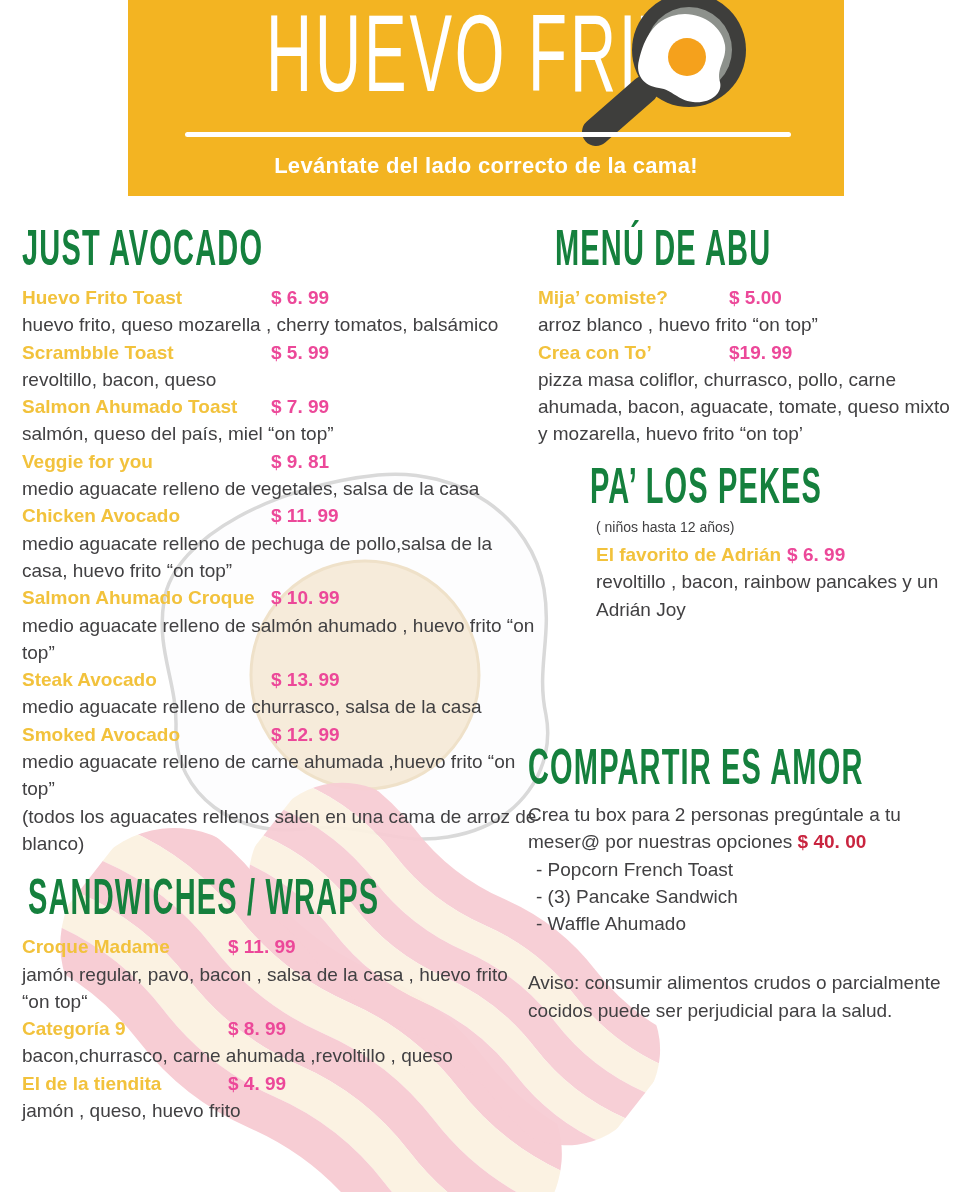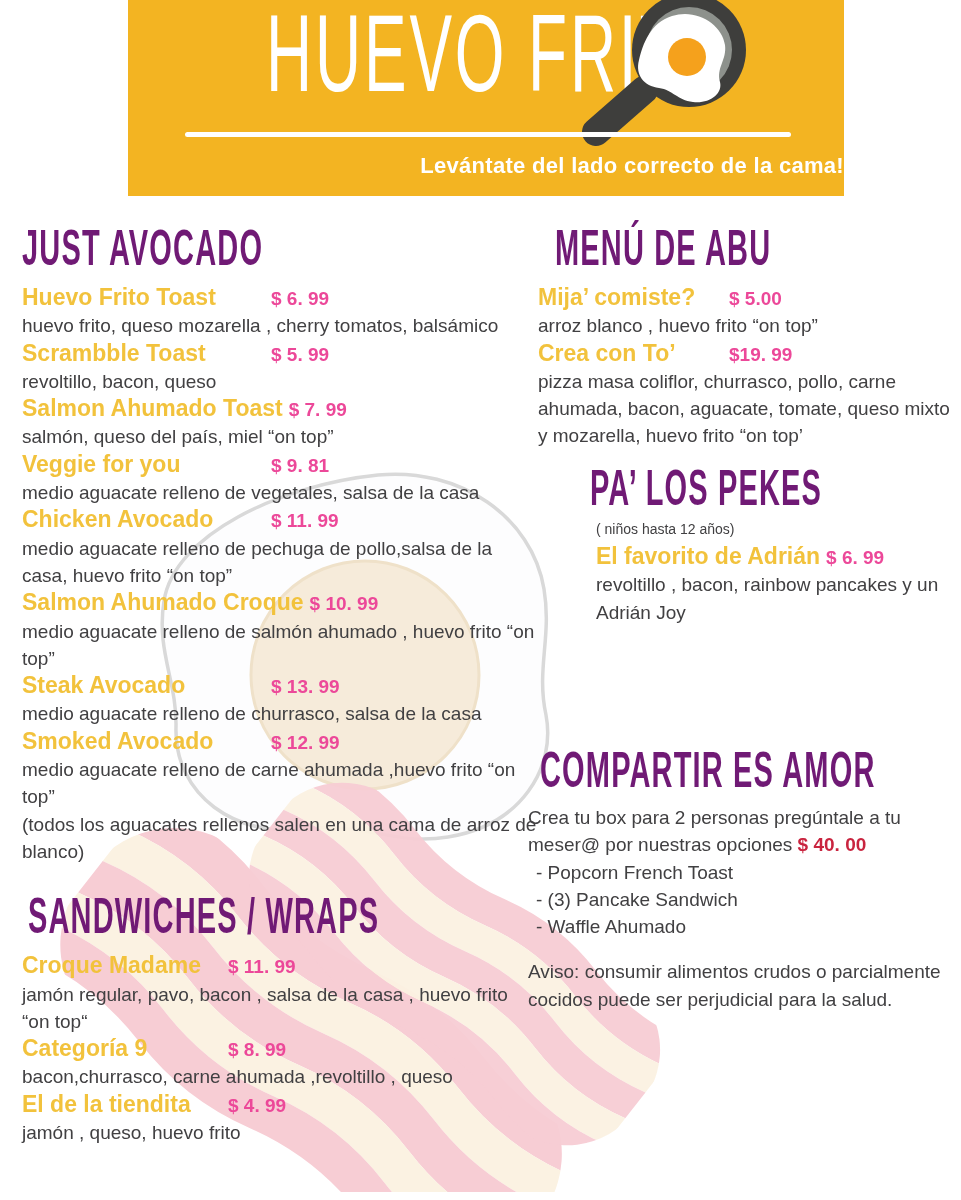--- a/index.html
+++ b/index.html
@@ -5,59 +5,59 @@
   html,body{margin:0;padding:0;background:#ffffff;}
   .page{position:relative;width:961px;height:1200px;background:#ffffff;overflow:hidden;
         font-family:"Liberation Sans",sans-serif;color:#414042;}
 
   
   .banner{position:absolute;left:128px;top:0;width:716px;height:196px;background:#F3B422;z-index:1;}
   .title{position:absolute;left:138px;top:-8px;font-size:110px;line-height:122px;color:#ffffff;
          letter-spacing:5px;white-space:nowrap;transform:scaleX(0.58);transform-origin:left top;}
   .pan{position:absolute;left:446px;top:-10px;}
   .divider{position:absolute;left:57px;top:132px;width:606px;height:5px;background:#ffffff;border-radius:3px;}
-  .tagline{position:absolute;left:0;top:153px;width:100%;text-align:right;font-size:22px;
+  .tagline{position:absolute;left:0;top:153px;width:100%;text-align:center;font-size:22px;
            font-weight:bold;color:#ffffff;letter-spacing:0.3px;}
 
   
   .egg-bg{position:absolute;left:140px;top:465px;z-index:0;}
   .bacon-bg{position:absolute;left:56px;top:752px;z-index:0;}
 
   
   .col{position:absolute;top:222px;z-index:2;}
   .col-left{left:22px;width:518px;}
   .col-right{left:528px;width:424px;}
 
-  .heading{margin:0 0 12px 0;height:50px;color:#701a75;}
+  .heading{margin:0 0 12px 0;height:50px;color:#15803d;}
   .squeeze{display:inline-block;font-size:50px;line-height:52px;letter-spacing:2px;white-space:nowrap;
            transform:scaleX(0.58);transform-origin:left center;}
 
   .line{display:flex;gap:6px;align-items:baseline;}
-  .name{color:#F2C23C;font-weight:bold;font-size:23px;line-height:27.3px;}
+  .name{color:#F2C23C;font-weight:bold;font-size:19px;line-height:27.3px;}
   .price{color:#ec4899;font-weight:bold;font-size:19px;line-height:27.3px;}
   .desc{margin:0;font-size:19px;line-height:27.3px;color:#414042;}
   .inline-price{color:#C9243F;font-weight:bold;}
 
   .col-left .name{min-width:243px;}
   .col-left .sandwich .name{min-width:200px;}
   .col-right .name{min-width:185px;}
 
   .col-right > .heading{margin-left:27px;}
   .col-right .item{margin-left:10px;}
-  .heading-sandwiches{margin-top:25px;margin-left:6px;}
+  .heading-sandwiches{margin-top:14px;margin-left:6px;}
 
   .pekes{margin-left:62px;margin-top:12px;}
   .pekes .heading{margin-bottom:4px;margin-left:0;}
   .pekes .item{margin-left:6px;}
   .pekes .subtitle{margin:0 0 0 6px;font-size:14px;line-height:27.3px;}
 
   .compartir{margin-top:118px;}
-  .compartir .heading{margin-left:12px;margin-bottom:10px;}
+  .compartir .heading{margin-bottom:10px;}
   .compartir .options p{margin:0 0 0 8px;}
-  .aviso{margin-top:18px;}
+  .aviso{margin-top:32px;}
 </style>
 </head>
 <body>
 
 <div class="page">
 
   <svg class="egg-bg" width="440" height="410" viewBox="0 0 440 410">
     <path d="M 238 10 C 320 2 392 52 404 124 C 412 172 396 204 406 250 C 416 302 382 360 308 372
              C 252 381 222 356 162 364 C 98 372 34 332 36 262 C 37 216 16 186 24 136 C 34 70 140 20 238 10 Z" fill="#FDFDFE" stroke="#D9D9D9" stroke-width="3.5"></path>
     <circle cx="225" cy="210" r="114" fill="#F6EBDA" stroke="#EFE1C9" stroke-width="3"></circle>

